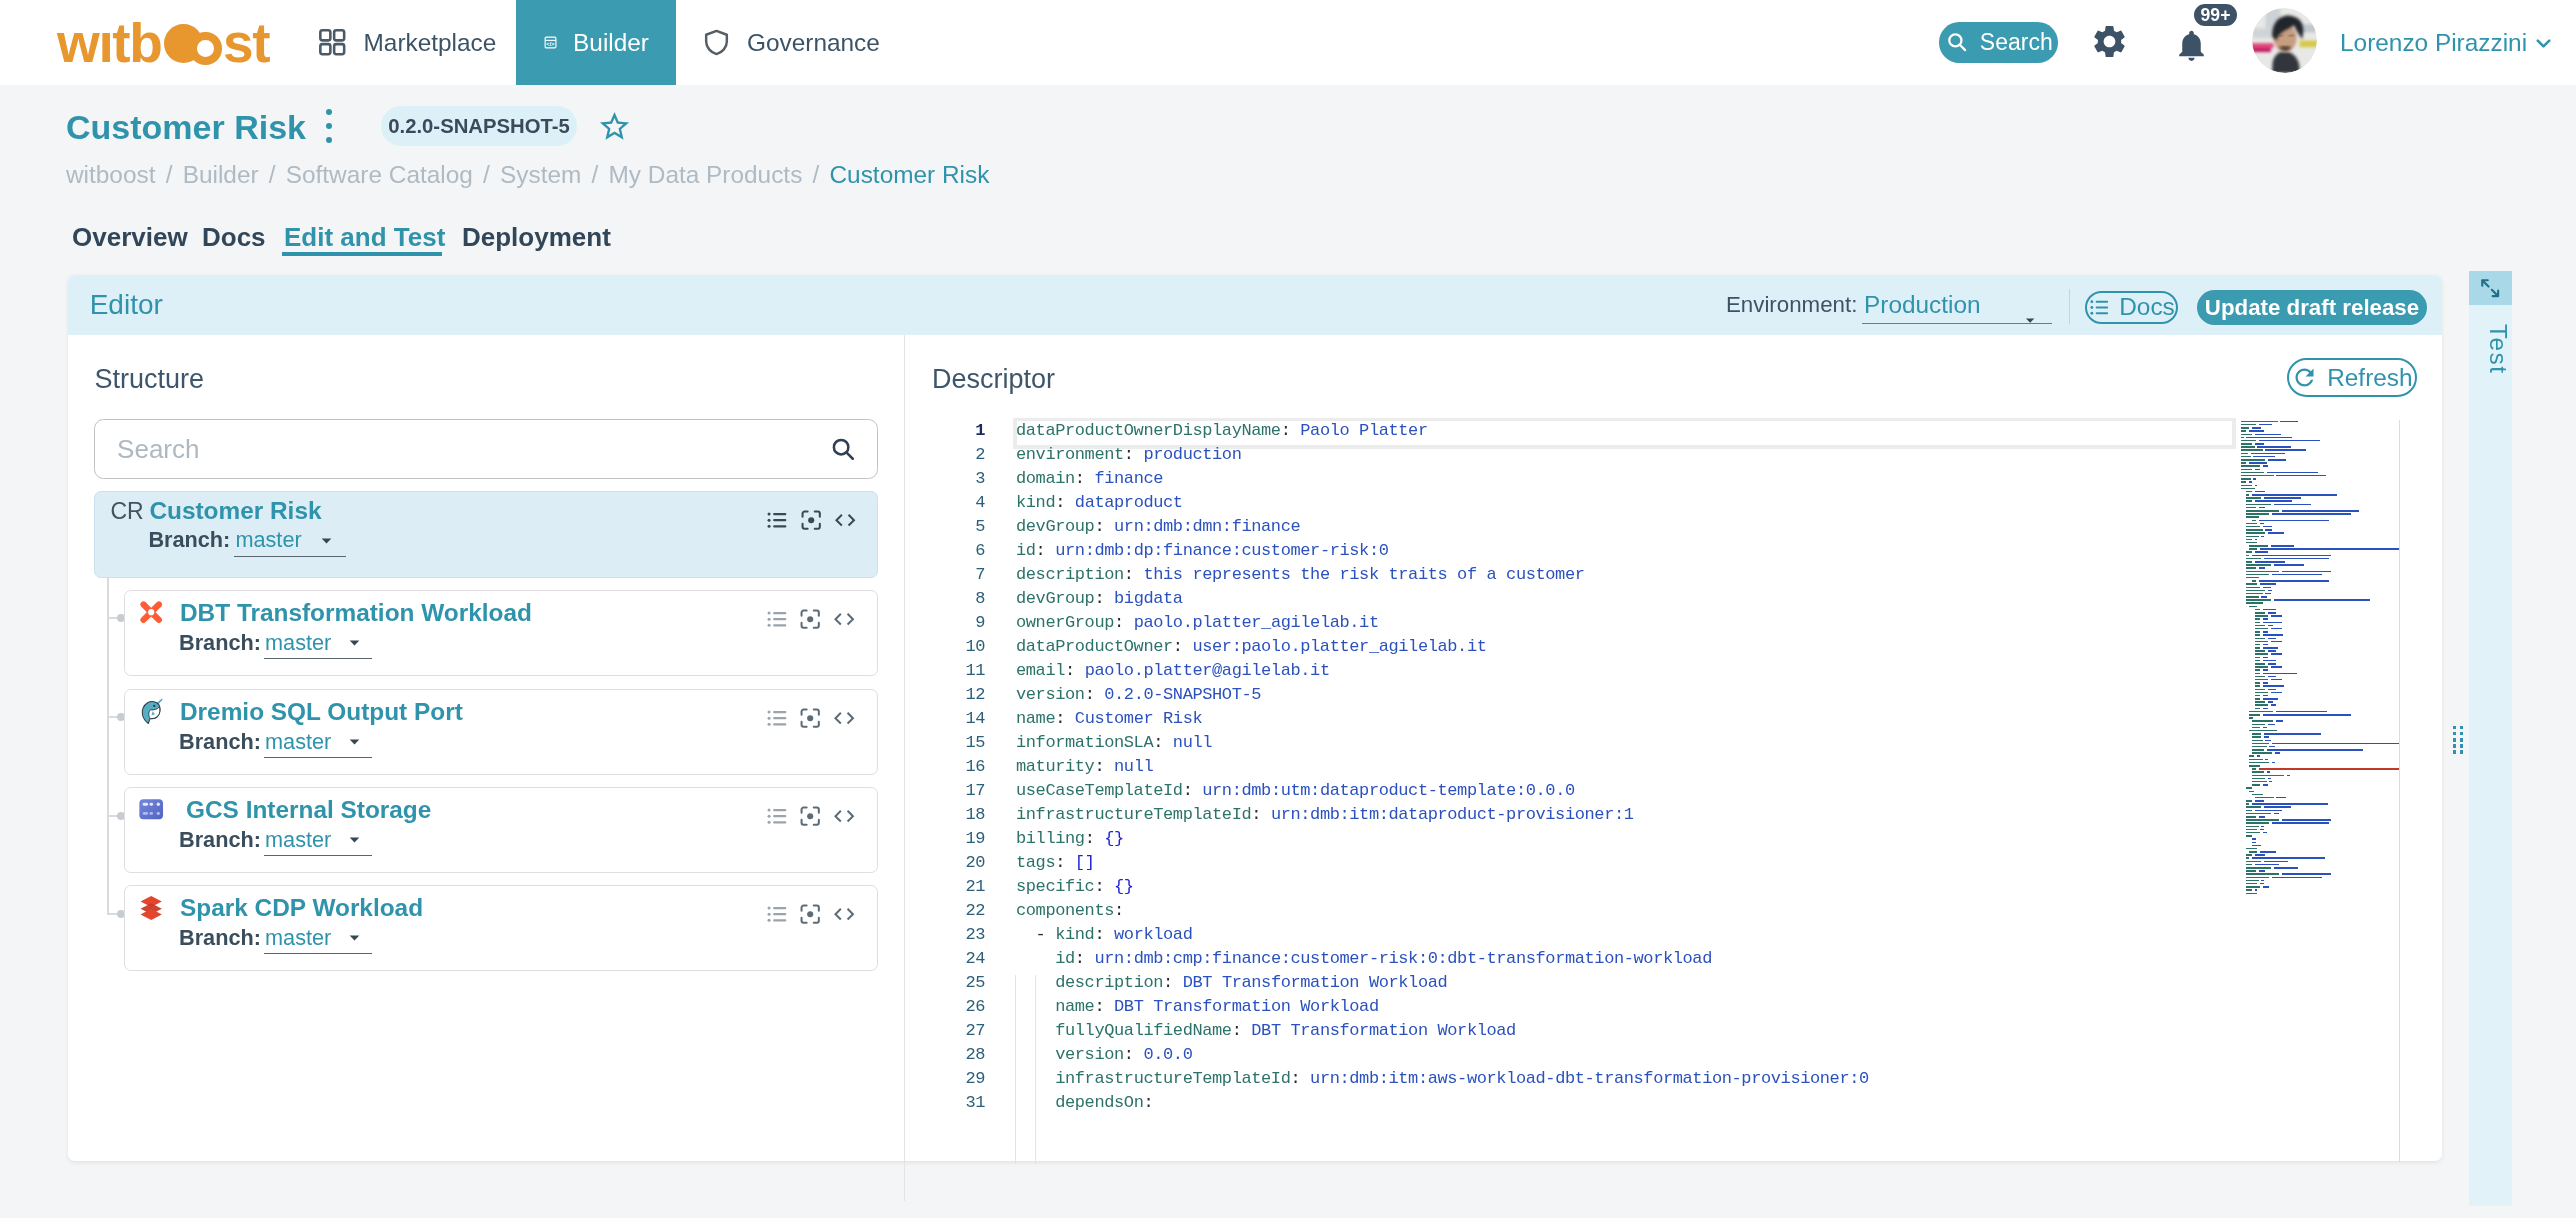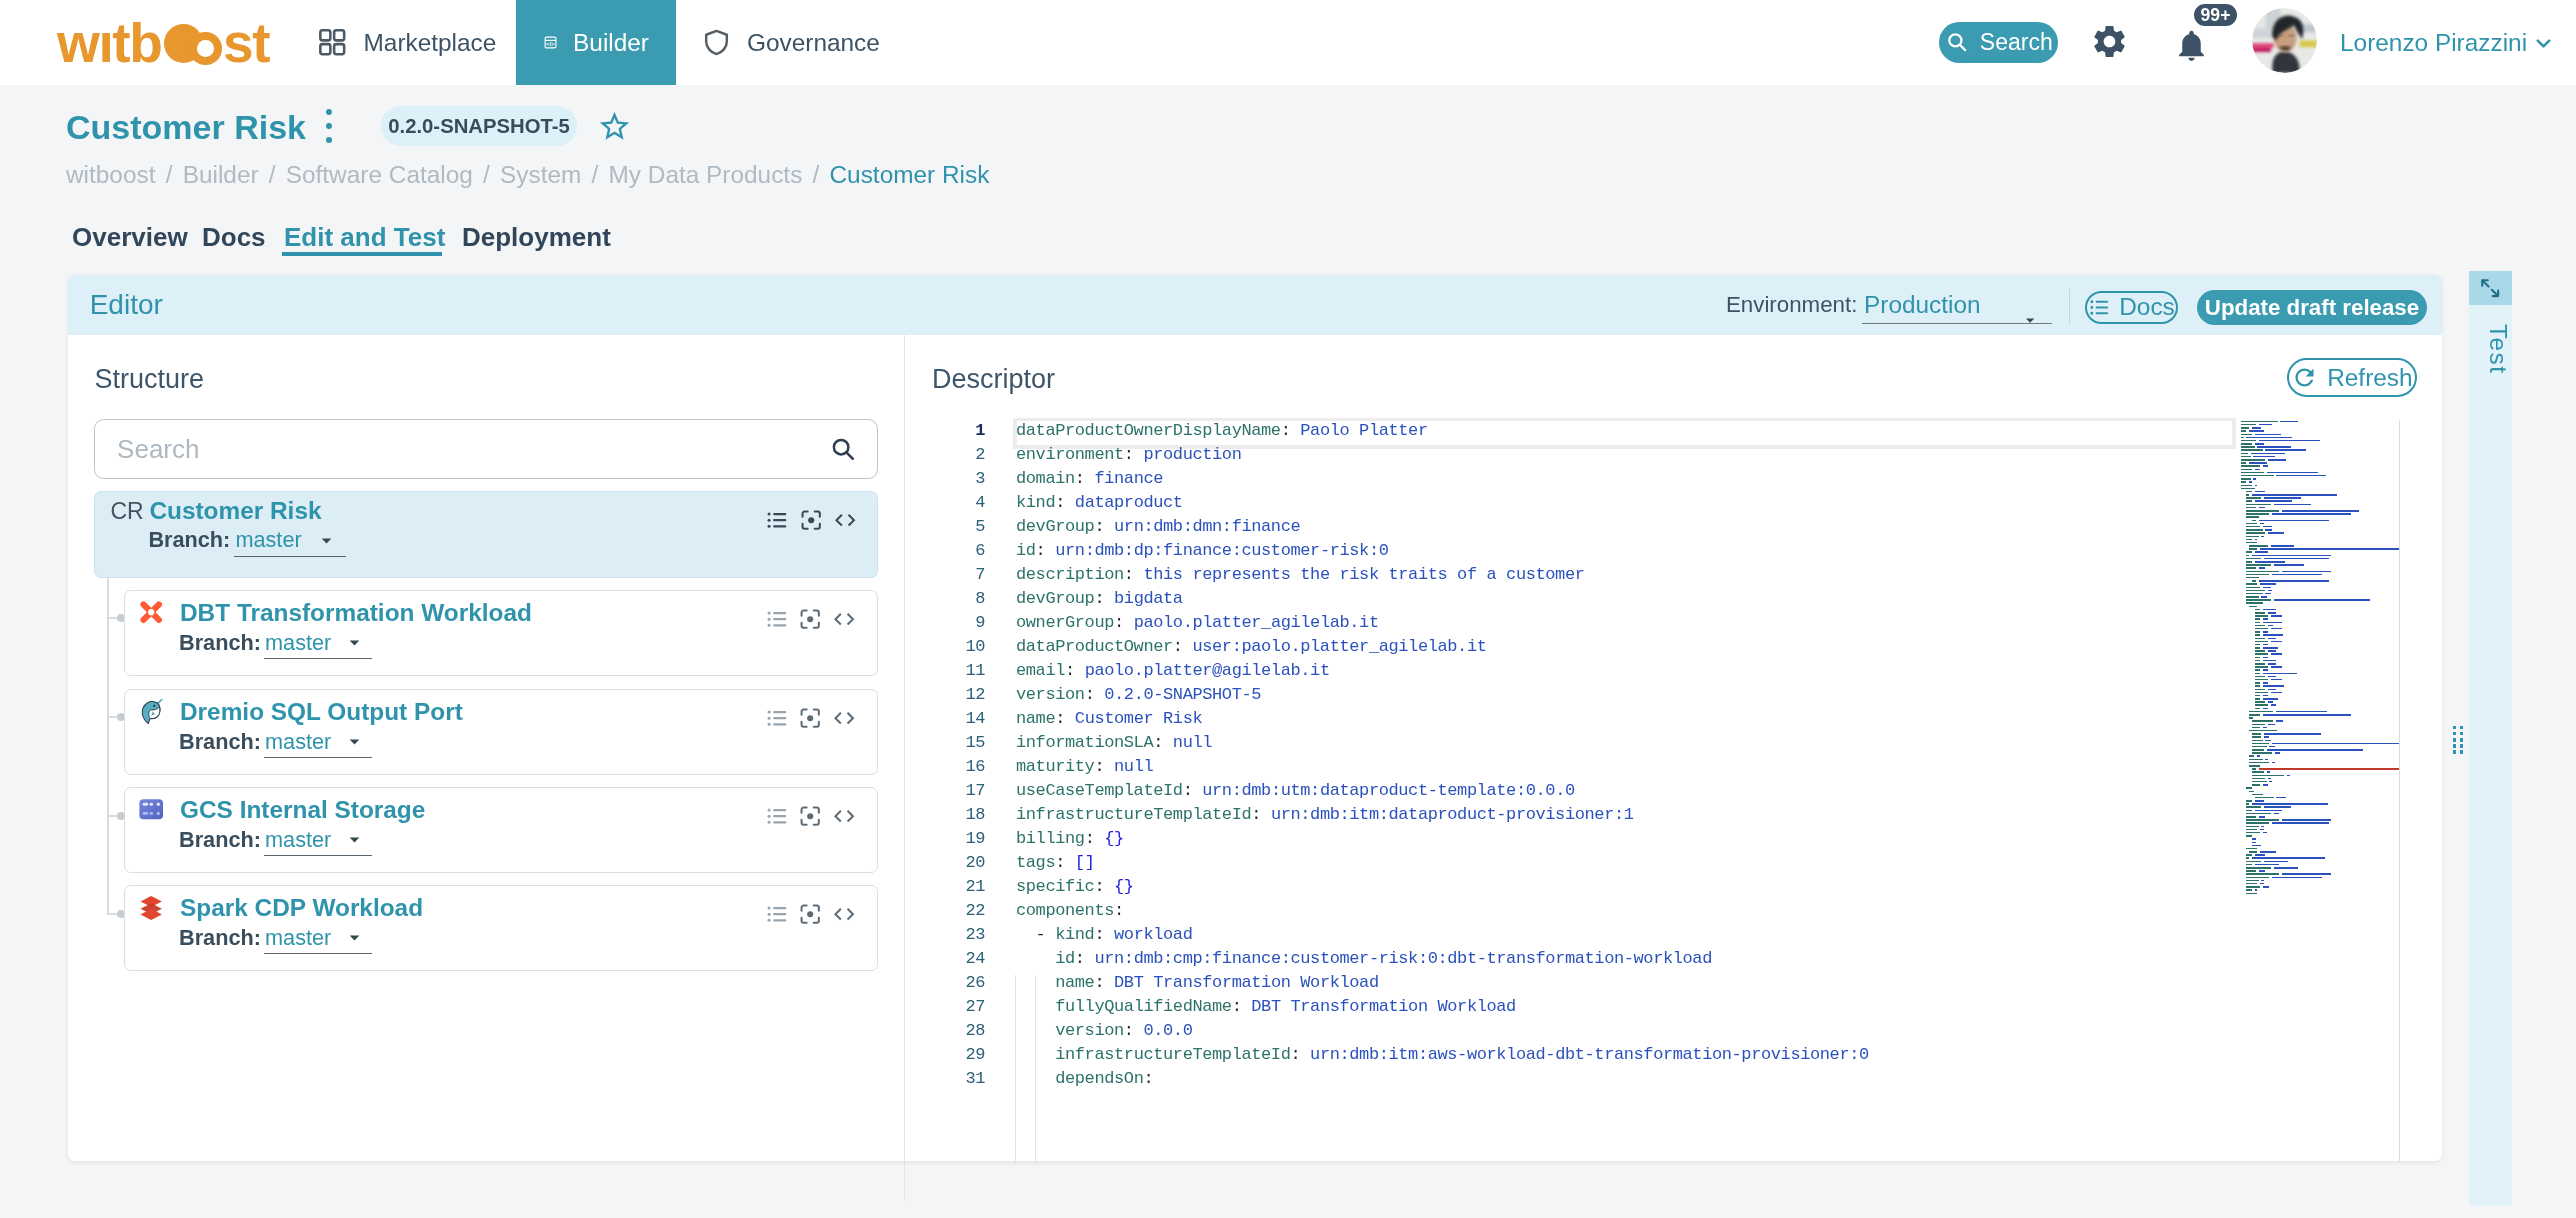--- a/index.html
+++ b/index.html
@@ -362,21 +362,21 @@
           <rect x="10.6" y="14.4" width="3" height="2.4" rx="1.2" fill="#ADBBF2"></rect>
           <circle cx="18" cy="15.6" r="1.4" fill="#ADBBF2"></circle>
           <defs>
             <linearGradient id="gcsg" x1="0" y1="0" x2="1" y2="1">
               <stop offset="0" stop-color="#7587DC"></stop>
               <stop offset="1" stop-color="#5163BE"></stop>
             </linearGradient>
           </defs>
         </svg>
       </span>
-      <span class="ctitle abs" style="left:55px;top:8.1px">GCS Internal Storage</span>
+      <span class="ctitle abs" style="left:61px;top:8.1px">GCS Internal Storage</span>
       <span class="brl abs" style="left:54px;top:39px">Branch:</span>
       <span class="brv abs" style="left:140px;top:39px">master</span>
       <span class="abs" style="left:218px;top:40px">
         <svg width="23" height="23" viewBox="0 0 24 24" style="">
           <path d="M7 10 L12 15 L17 10 Z" fill="#37474F"></path>
         </svg>
       </span>
       <span class="uline abs" style="left:139px;top:67px;width:108px"></span>
       <div class="cicons" style="top:16.2px">
         <svg width="24.4" height="24.4" viewBox="0 0 24 24" style="">
@@ -476,20 +476,21 @@
     <div class="cl"><span class="ln" style="">15</span><span class="ct"><span class="k">informationSLA</span><span class="p">:</span>&nbsp;<span class="v">null</span></span></div>
     <div class="cl"><span class="ln" style="">16</span><span class="ct"><span class="k">maturity</span><span class="p">:</span>&nbsp;<span class="v">null</span></span></div>
     <div class="cl"><span class="ln" style="">17</span><span class="ct"><span class="k">useCaseTemplateId</span><span class="p">:</span>&nbsp;<span class="v">urn:dmb:utm:dataproduct-template:0.0.0</span></span></div>
     <div class="cl"><span class="ln" style="">18</span><span class="ct"><span class="k">infrastructureTemplateId</span><span class="p">:</span>&nbsp;<span class="v">urn:dmb:itm:dataproduct-provisioner:1</span></span></div>
     <div class="cl"><span class="ln" style="">19</span><span class="ct"><span class="k">billing</span><span class="p">:</span>&nbsp;<span class="b">{}</span></span></div>
     <div class="cl"><span class="ln" style="">20</span><span class="ct"><span class="k">tags</span><span class="p">:</span>&nbsp;<span class="b">[]</span></span></div>
     <div class="cl"><span class="ln" style="">21</span><span class="ct"><span class="k">specific</span><span class="p">:</span>&nbsp;<span class="b">{}</span></span></div>
     <div class="cl"><span class="ln" style="">22</span><span class="ct"><span class="k">components</span><span class="p">:</span></span></div>
     <div class="cl"><span class="ln" style="">23</span><span class="ct">&nbsp;&nbsp;<span class="p">- </span><span class="k">kind</span><span class="p">:</span>&nbsp;<span class="v">workload</span></span></div>
     <div class="cl"><span class="ln" style="">24</span><span class="ct">&nbsp;&nbsp;&nbsp;&nbsp;<span class="k">id</span><span class="p">:</span>&nbsp;<span class="v">urn:dmb:cmp:finance:customer-risk:0:dbt-transformation-workload</span></span></div>
+    <div class="cl"><span class="ln" style="">25</span><span class="ct">&nbsp;&nbsp;&nbsp;&nbsp;<span class="k">description</span><span class="p">:</span>&nbsp;<span class="v">DBT Transformation Workload</span></span></div>
     <div class="cl"><span class="ln" style="">26</span><span class="ct">&nbsp;&nbsp;&nbsp;&nbsp;<span class="k">name</span><span class="p">:</span>&nbsp;<span class="v">DBT Transformation Workload</span></span></div>
     <div class="cl"><span class="ln" style="">27</span><span class="ct">&nbsp;&nbsp;&nbsp;&nbsp;<span class="k">fullyQualifiedName</span><span class="p">:</span>&nbsp;<span class="v">DBT Transformation Workload</span></span></div>
     <div class="cl"><span class="ln" style="">28</span><span class="ct">&nbsp;&nbsp;&nbsp;&nbsp;<span class="k">version</span><span class="p">:</span>&nbsp;<span class="v">0.0.0</span></span></div>
     <div class="cl"><span class="ln" style="">29</span><span class="ct">&nbsp;&nbsp;&nbsp;&nbsp;<span class="k">infrastructureTemplateId</span><span class="p">:</span>&nbsp;<span class="v">urn:dmb:itm:aws-workload-dbt-transformation-provisioner:0</span></span></div>
     <div class="cl"><span class="ln" style="">31</span><span class="ct">&nbsp;&nbsp;&nbsp;&nbsp;<span class="k">dependsOn</span><span class="p">:</span></span></div>
   </div>
 <div id="mmap" class="abs">
     <div class="mr">
       <i class="mb" style="left:0px;width:37px;background:#2C7269"></i>
       <i class="mb" style="left:39px;width:17.6px;background:#2B51BE"></i>

